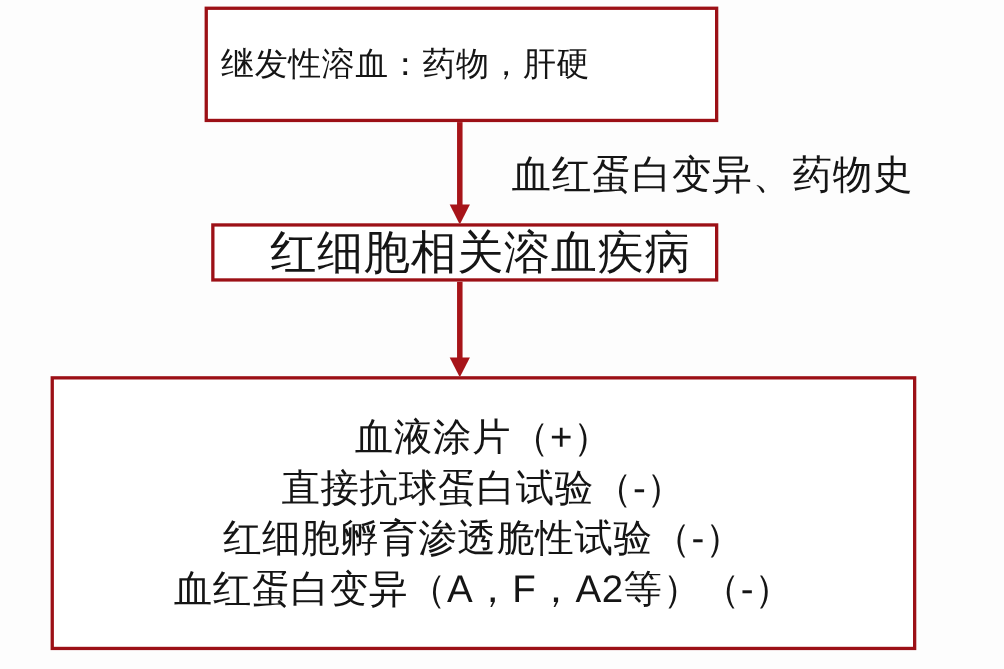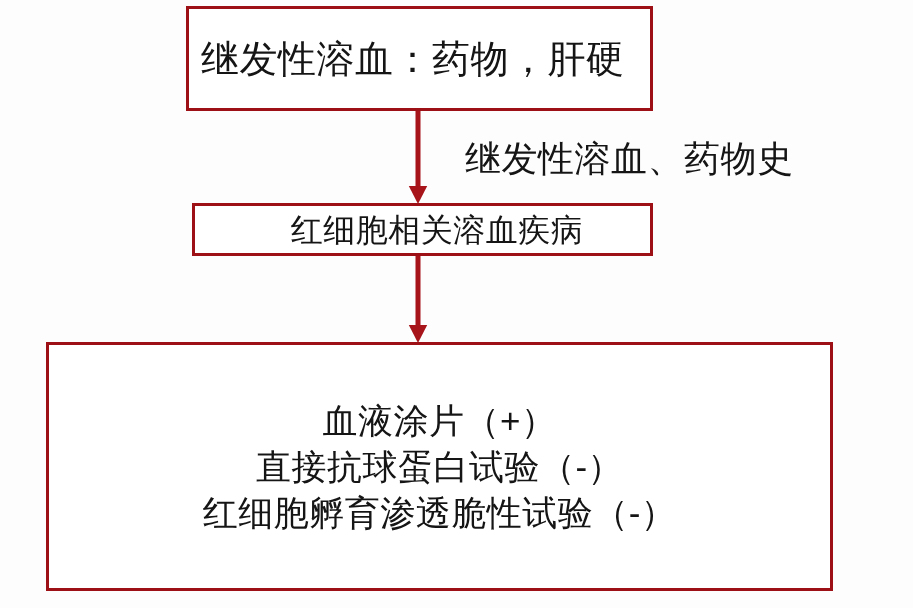--- a/index.html
+++ b/index.html
@@ -35,36 +35,36 @@
   
   #node-secondary {
     left: 186px;
     top: 6px;
     width: 467px;
     height: 105px;
     padding: 0 10px 0 12px;
     align-items: flex-start;
   }
   #node-secondary .line {
-    font-size: 38px;
+    font-size: 30px;
     line-height: 46px;
     letter-spacing: 0.5px;
     white-space: nowrap;
   }
 
   
   #node-rbc {
     left: 192px;
     top: 203px;
     width: 461px;
     height: 53px;
     align-items: center;
   }
   #node-rbc .line {
-    font-size: 32px;
+    font-size: 42px;
     line-height: 44px;
     letter-spacing: 0.5px;
     white-space: nowrap;
     margin-left: 29px;
   }
 
   
   #node-tests {
     left: 46px;
     top: 342px;
@@ -106,30 +106,31 @@
 
   <div class="node" id="node-secondary">
     <div class="line">继发性溶血：药物，肝硬</div>
   </div>
 
   <svg class="arrow" id="arrow-1" width="20" height="93" viewBox="0 0 20 93">
     <rect x="7.5" y="0" width="5" height="77" fill="#a71419"></rect>
     <polygon points="10,93 0.8,75 19.2,75" fill="#a71419"></polygon>
   </svg>
 
-  <div id="edge-label-1">继发性溶血、药物史</div>
+  <div id="edge-label-1">血红蛋白变异、药物史</div>
 
   <div class="node" id="node-rbc">
     <div class="line">红细胞相关溶血疾病</div>
   </div>
 
   <svg class="arrow" id="arrow-2" width="20" height="87" viewBox="0 0 20 87">
     <rect x="7.5" y="0" width="5" height="71" fill="#a71419"></rect>
     <polygon points="10,87 0.8,69 19.2,69" fill="#a71419"></polygon>
   </svg>
 
   <div class="node" id="node-tests">
     <div class="line">血液涂片（+）</div>
     <div class="line">直接抗球蛋白试验（-）</div>
     <div class="line">红细胞孵育渗透脆性试验（-）</div>
+    <div class="line">血红蛋白变异（A，F，A2等）（-）</div>
   </div>
 
 </div>
 
 </body></html>

